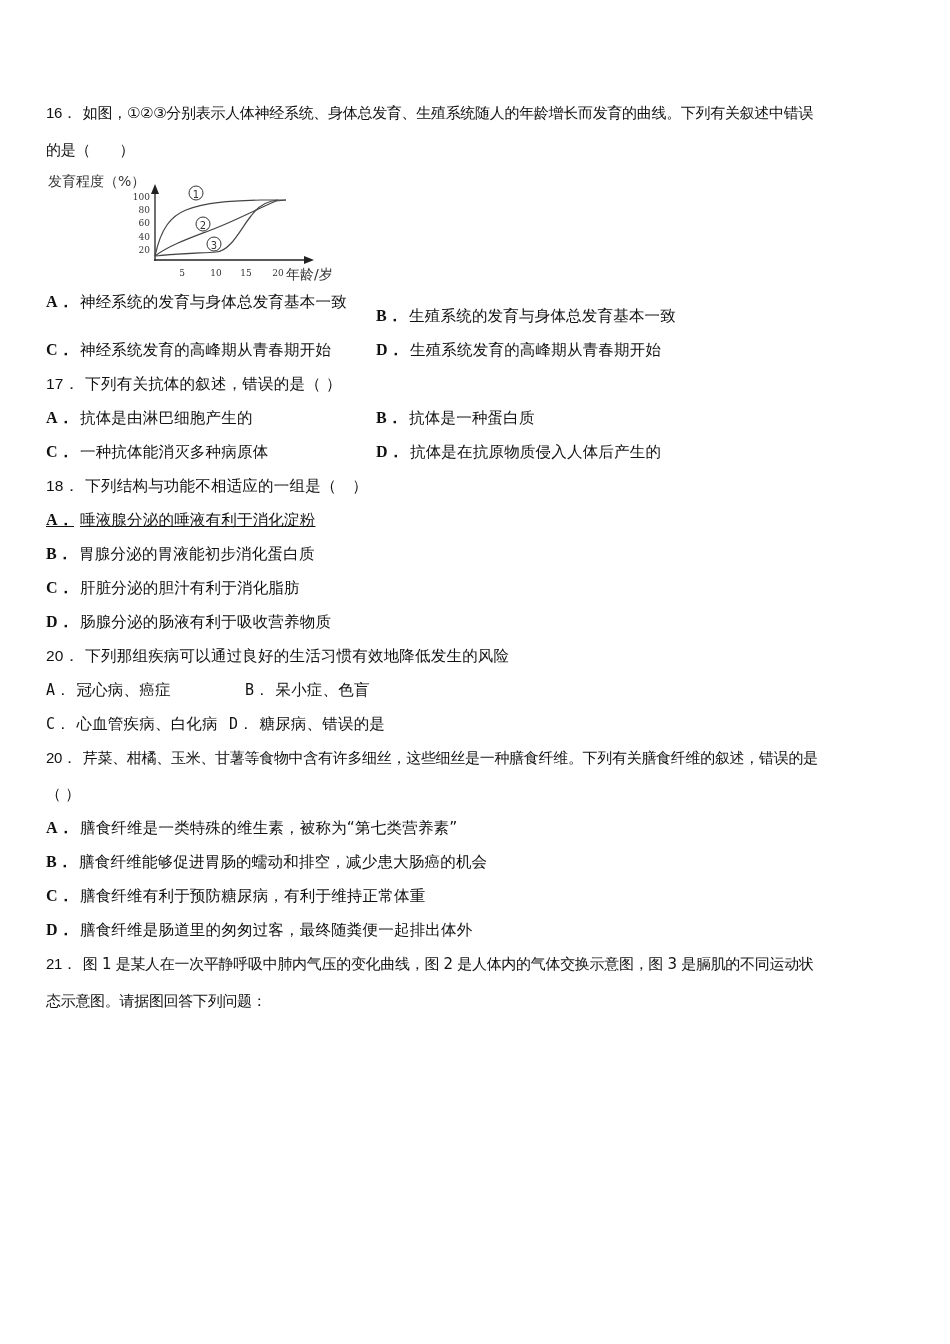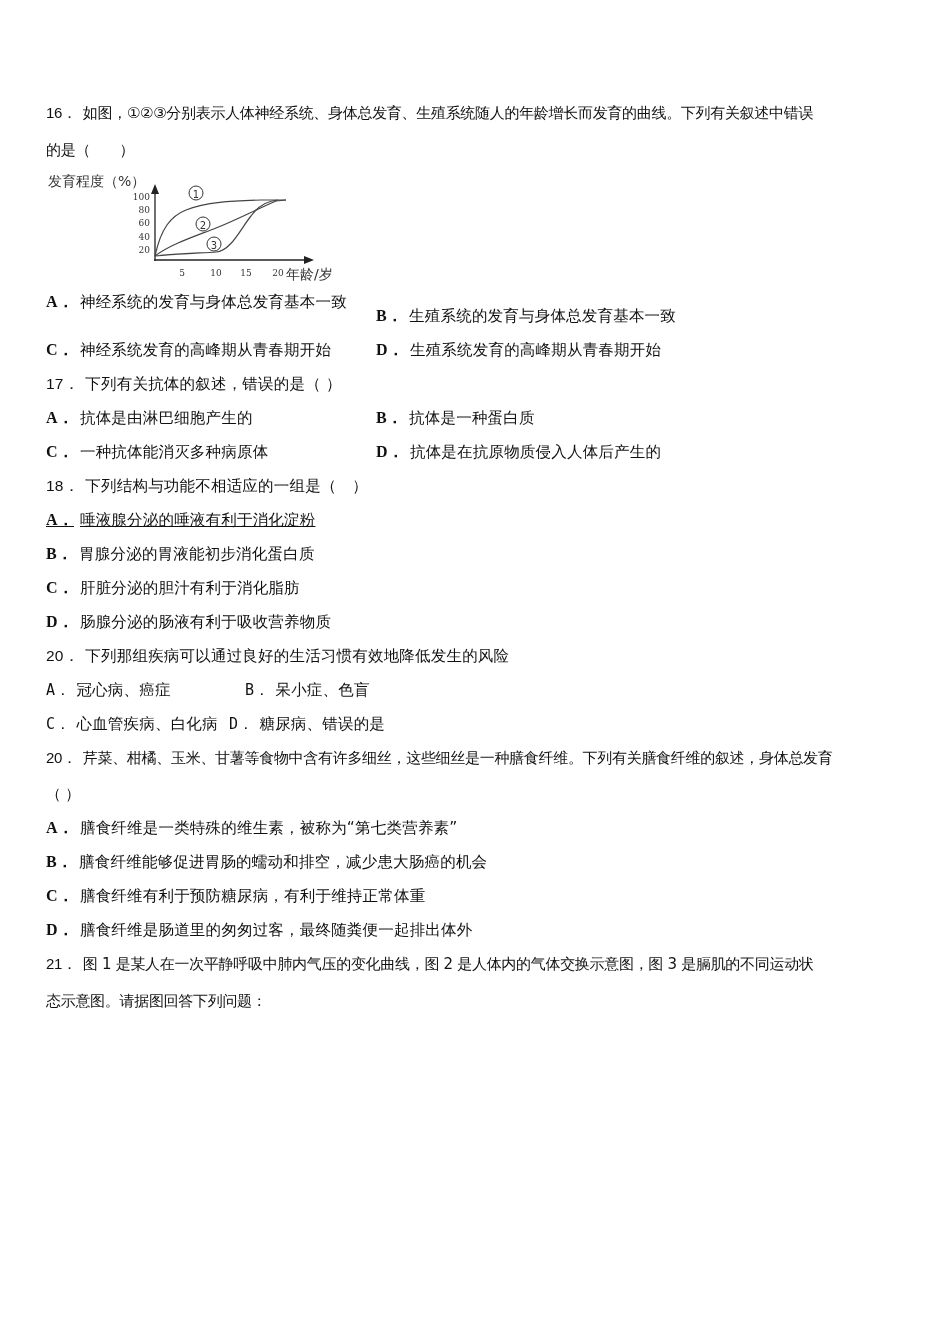--- a/index.html
+++ b/index.html
@@ -161,21 +161,21 @@
   <span class="opt-letter-mono">B．</span><span>呆小症、色盲</span>
 </div>
 <div class="line" style="top:714px;">
   <span class="opt-letter-mono">C．</span><span>心血管疾病、白化病</span>
 </div>
 <div class="line" style="top:714px; left:229px;">
   <span class="opt-letter-mono">D．</span><span>糖尿病、错误的是</span>
 </div>
 
 <div class="line q-text" style="top:748px;">
-  <span class="qnum">20．</span><span>芹菜、柑橘、玉米、甘薯等食物中含有许多细丝，这些细丝是一种膳食纤维。下列有关膳食纤维的叙述，身体总发育</span>
+  <span class="qnum">20．</span><span>芹菜、柑橘、玉米、甘薯等食物中含有许多细丝，这些细丝是一种膳食纤维。下列有关膳食纤维的叙述，错误的是</span>
 </div>
 <div class="line q-text" style="top:784px;">（ ）</div>
 <div class="line" style="top:818px;">
   <span class="opt-letter">A．</span><span>膳食纤维是一类特殊的维生素，被称为“第七类营养素”</span>
 </div>
 <div class="line" style="top:852px;">
   <span class="opt-letter">B．</span><span>膳食纤维能够促进胃肠的蠕动和排空，减少患大肠癌的机会</span>
 </div>
 <div class="line" style="top:886px;">
   <span class="opt-letter">C．</span><span>膳食纤维有利于预防糖尿病，有利于维持正常体重</span>

